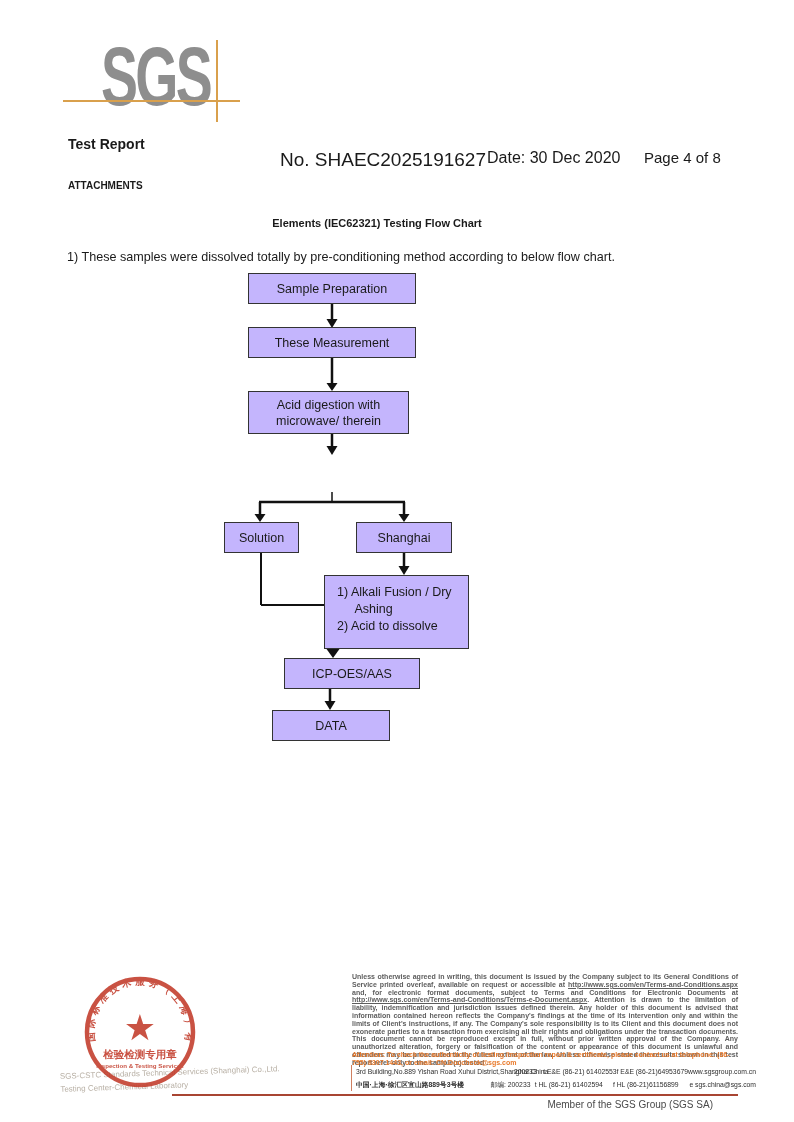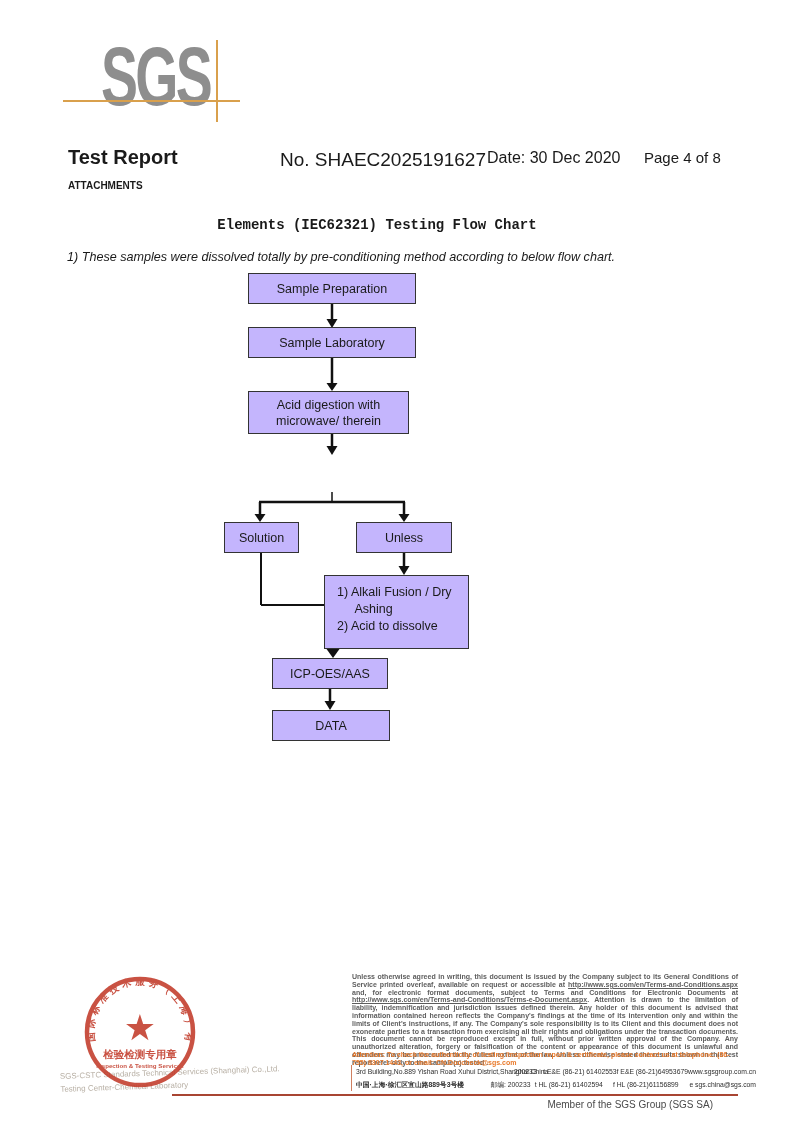--- a/index.html
+++ b/index.html
@@ -10,46 +10,46 @@
   }
   
   .logo-text {
     position:absolute; left:101px; top:34px; font-size:84px; line-height:1;
     font-weight:700; color:#8e8e8e; letter-spacing:-4px;
     transform:scaleX(0.66); transform-origin:left top;
   }
   .logo-hline { position:absolute; left:63px; top:100px; width:177px; height:2px; background:#d9a04c; }
   .logo-vline { position:absolute; left:216px; top:40px; width:2px; height:82px; background:#d9a04c; }
   
-  .report-title { position:absolute; left:68px; top:146px; font-size:20px; font-weight:700; }
+  .report-title { position:absolute; left:68px; top:136px; font-size:14px; font-weight:700; }
   .report-no    { position:absolute; left:280px; top:149px; font-size:19px; }
   .report-date  { position:absolute; left:487px; top:149px; font-size:16px; }
   .report-page  { position:absolute; left:644px; top:149px; font-size:15px; }
   .attachments  { position:absolute; left:68px; top:180px; font-size:10px; font-weight:700; }
-  .chart-title  { position:absolute; left:0; top:217px; width:754px; text-align:center; font-size:14px; font-weight:700;font-family:Liberation Mono, monospace; }
-  .intro        { position:absolute; left:67px; top:250px; font-size:12.6px;font-style:italic; }
+  .chart-title  { position:absolute; left:0; top:217px; width:754px; text-align:center; font-size:11px; font-weight:700; }
+  .intro        { position:absolute; left:67px; top:250px; font-size:12.6px; }
   
   .flowchart { position:absolute; left:0; top:270px; width:794px; height:480px; }
   .connectors { position:absolute; left:0; top:0; }
   .node {
     position:absolute; box-sizing:border-box; background:#c4b5fd;
     border:1.5px solid #333; font-size:12.5px; line-height:16px;
     display:flex; align-items:center; justify-content:center;
     text-align:center; white-space:pre-line;
   }
   .n-prep { left:248px; top:3px;   width:168px; height:31px; }
   .n-meas { left:248px; top:57px;  width:168px; height:31px; }
   .n-acid { left:248px; top:121px; width:161px; height:43px; }
   .n-filt { left:260px; top:185px; width:144px; height:37px; }
   .n-sol  { left:224px; top:252px; width:75px;  height:31px; }
   .n-res  { left:356px; top:252px; width:96px;  height:31px; }
   .n-alk  { left:324px; top:305px; width:145px; height:74px;
             justify-content:flex-start; align-items:flex-start; text-align:left;
             white-space:pre-wrap; padding:8px 4px 0 12px; line-height:17px; }
-  .n-icp  { left:272px; top:388px; width:116px; height:31px; }
+  .n-icp  { left:284px; top:388px; width:136px; height:31px; }
   .n-data { left:272px; top:440px; width:118px; height:31px; }
   
   .stamp { position:absolute; left:82px; top:974px; }
   .company-gray { position:absolute; left:60px; top:1066px; font-size:8px; line-height:13px;
                   color:#b9b1a6; transform:rotate(-2deg); white-space:nowrap; }
   .legal { position:absolute; left:352px; top:973px; width:386px; font-size:7px; line-height:7.8px;
            color:#5d5d5d; font-weight:700; text-align:justify; }
   .legal .u { text-decoration:underline; }
   .attention { position:absolute; left:352px; top:1051px; width:386px; font-size:7px; line-height:7.6px;
                color:#e8792a; font-weight:700; }
@@ -102,25 +102,25 @@
           <polygon points="398.5,296 409.5,296 404,305" stroke="none"></polygon>
         <line x1="261" y1="283" x2="261" y2="335" stroke-width="2"></line>
         <line x1="261" y1="335" x2="334" y2="335" stroke-width="2"></line>
         <line x1="333" y1="335" x2="333" y2="380" stroke-width="3.5"></line> 
           <polygon points="326.5,379 339.5,379 333,388" stroke="none"></polygon>
         <line x1="330" y1="419" x2="330" y2="432"></line> 
           <polygon points="324.5,431 335.5,431 330,440" stroke="none"></polygon>
       </g>
     </svg>
     <div class="node n-prep">Sample Preparation</div>
-    <div class="node n-meas">Sample Laboratory</div>
+    <div class="node n-meas">These Measurement</div>
     <div class="node n-acid">Acid digestion with
 microwave/ therein</div>
     <div class="node n-sol">Solution</div>
-    <div class="node n-res">Unless</div>
+    <div class="node n-res">Shanghai</div>
     <div class="node n-alk">1) Alkali Fusion / Dry
      Ashing
 2) Acid to dissolve</div>
     <div class="node n-icp">ICP-OES/AAS</div>
     <div class="node n-data">DATA</div>
   </div>
 
   <div class="company-gray">
     <div>SGS-CSTC Standards Technical Services (Shanghai) Co.,Ltd.</div>
     <div>Testing Center-Chemical Laboratory</div>

